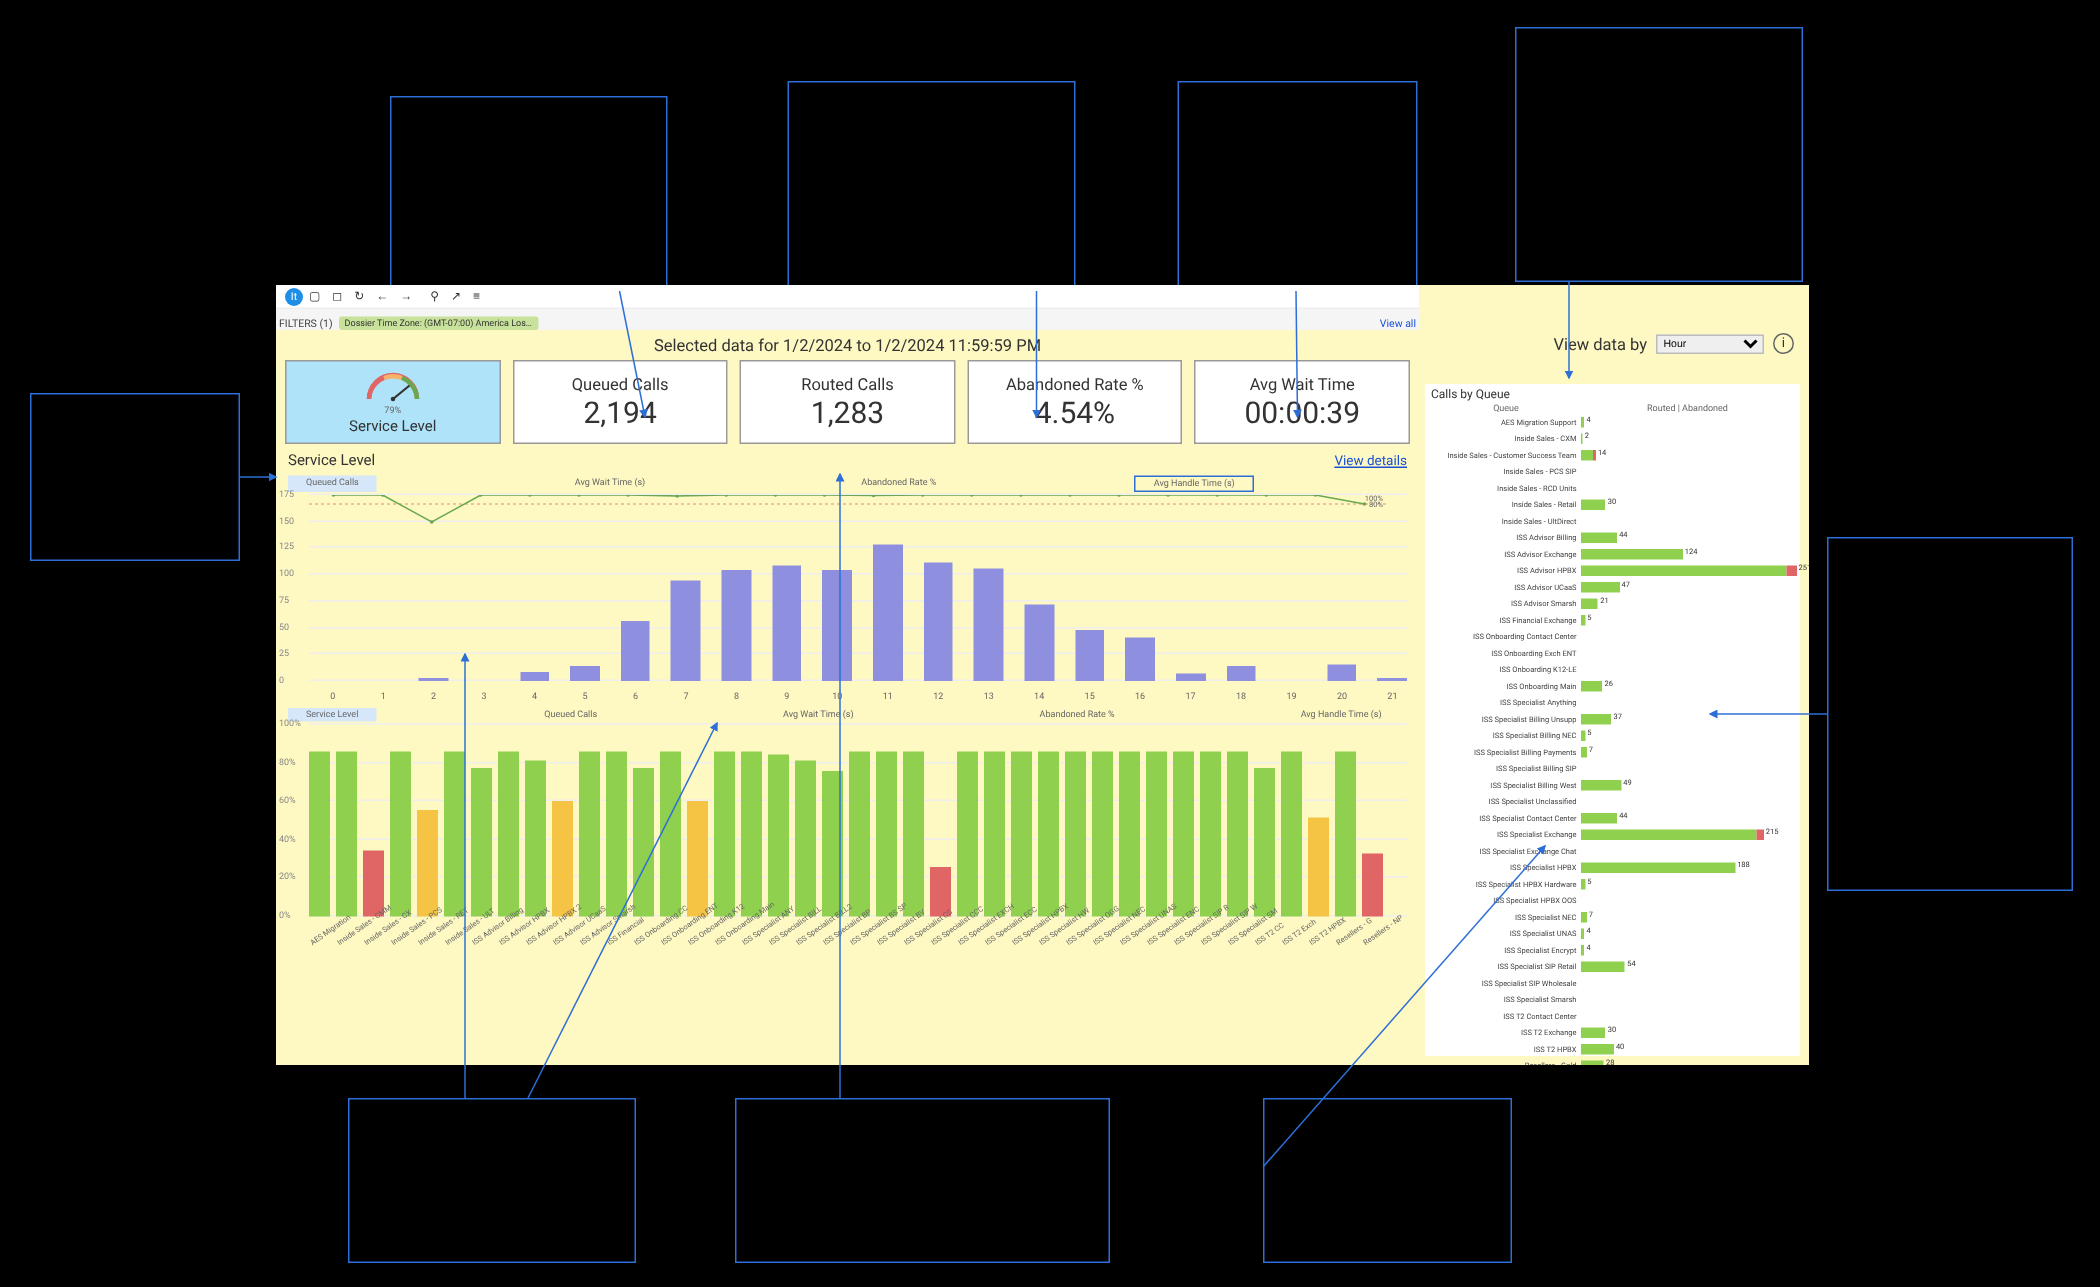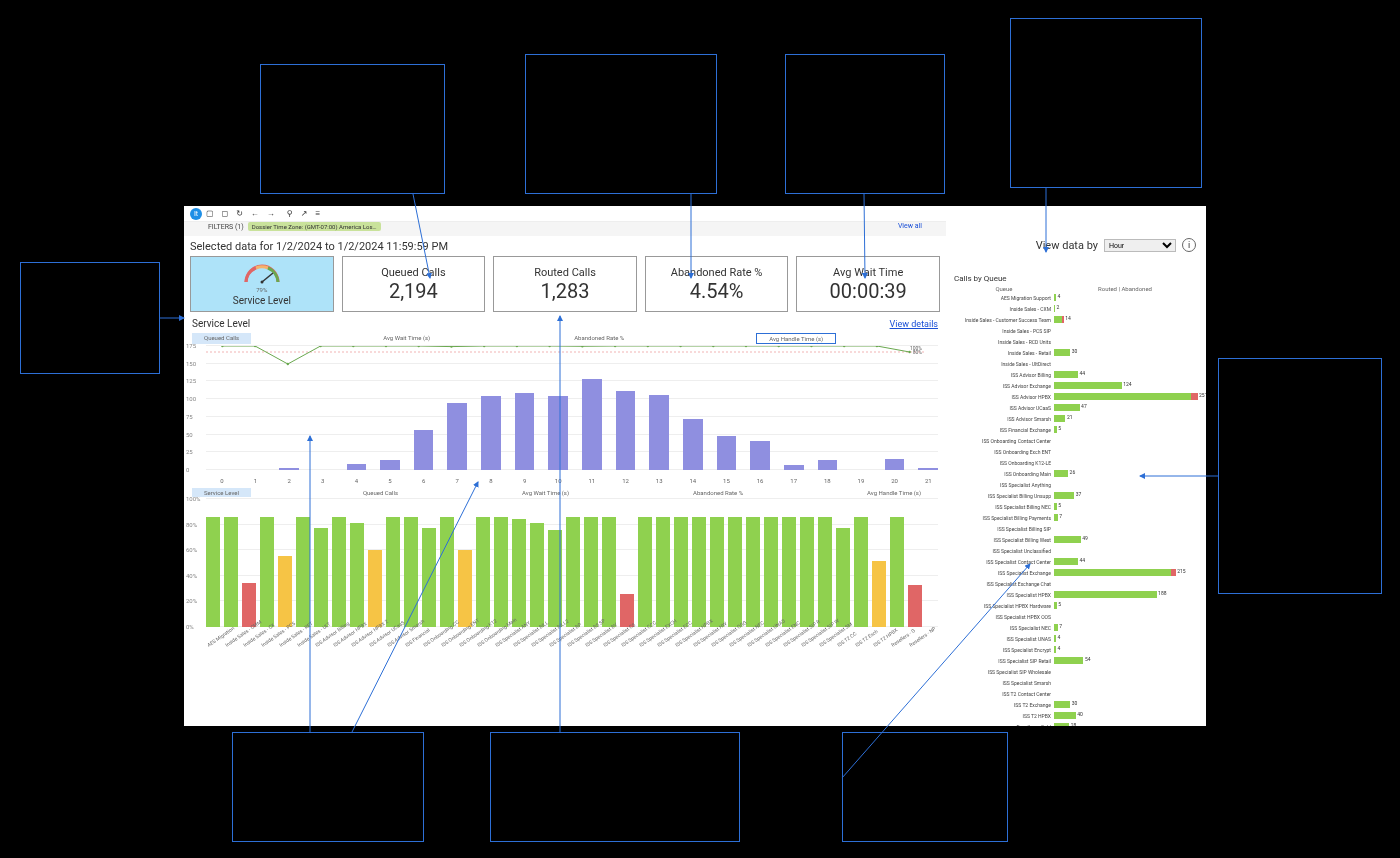--- a/index.html
+++ b/index.html
@@ -22,23 +22,23 @@
     top: 0; left: 0;
     width: 1400px; height: 858px;
     pointer-events: none;
     z-index: 50;
   }
   svg.connector line { stroke: #2d6fd6; stroke-width: 1; marker-end: url(#arrowhead); }
 
   
   .dashboard {
     position: absolute;
-    left: 184px; top: 206px;
+    left: 184px; top: 190px;
     width: 1022px; height: 520px;
-    background: #ffffff;
+    background: #fef9c3;
     font-size: 8px;
     color: #333;
     overflow: hidden;
   }
   .titlebar {
     height: 16px;
     display: flex;
     align-items: center;
     background: #fff;
     border-bottom: 1px solid #eee;
@@ -47,30 +47,30 @@
   .titlebar .logo {
     width: 12px; height: 12px; border-radius: 50%;
     background: #1f8fe6; color:#fff; font-size:7px;
     display:flex;align-items:center;justify-content:center;margin-right:4px;
   }
   .titlebar .tb-icons span { margin-right:6px; cursor:pointer; }
   .titlebar .tb-center { flex:1; text-align:center; font-size:8px; color:#333; }
   .titlebar .tb-right span { margin-left:6px; cursor:pointer; }
 
   .filterbar {
-    height: 14px; background:#f5f5f5; display:flex; align-items:flex-start;
-    padding:0 24px; font-size:7px; color:#444; justify-content:space-between;
+    height: 14px; background:#f5f5f5; display:flex; align-items:flex-end;
+    padding:0 2px; font-size:7px; color:#444; justify-content:space-between;
   }
   .chip {
     background:#c9e29b; border-radius:2px; padding:1px 4px; font-size:6px; color:#333;
   }
 
   .daterow {
     height: 20px; display:flex; align-items:center; padding:0 6px;
-    justify-content:flex-start; font-size:11px; color:#333;
+    justify-content:center; font-size:11px; color:#333;
   }
   .info-icon { width:14px;height:14px;border:1px solid #666;border-radius:50%;display:inline-flex;align-items:center;justify-content:center;font-size:9px;margin-left:6px; }
 
   .kpirow {
     height: 60px; display:flex; padding:0 6px; gap:8px;
   }
   .kpi-card {
     border:1px solid #999; background:#aee3f9;
     width:150px; height:56px; display:flex; flex-direction:column;
     align-items:center; justify-content:center;

